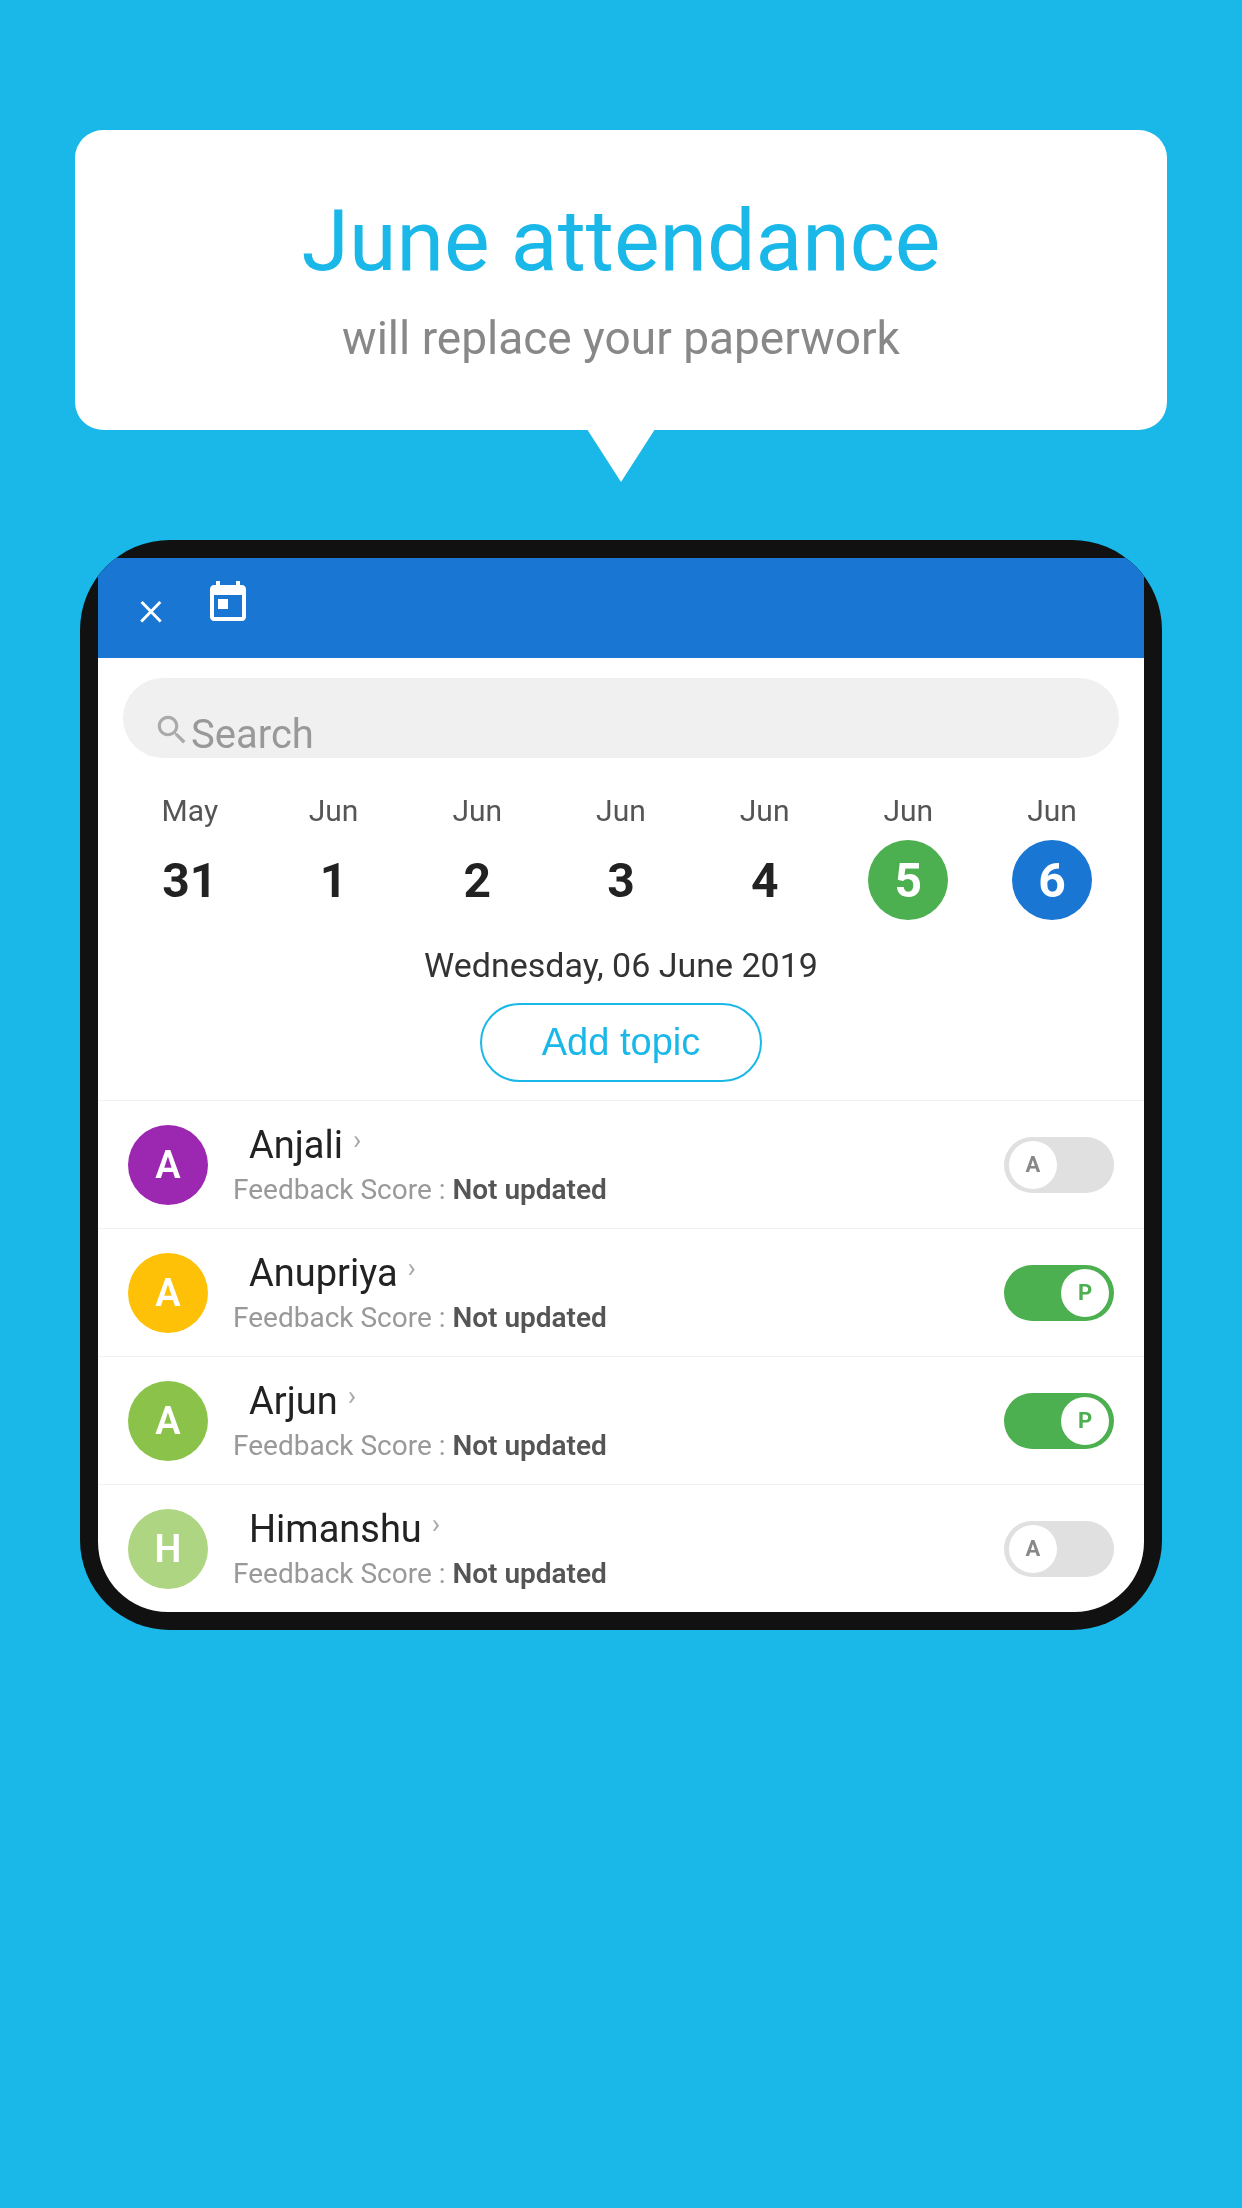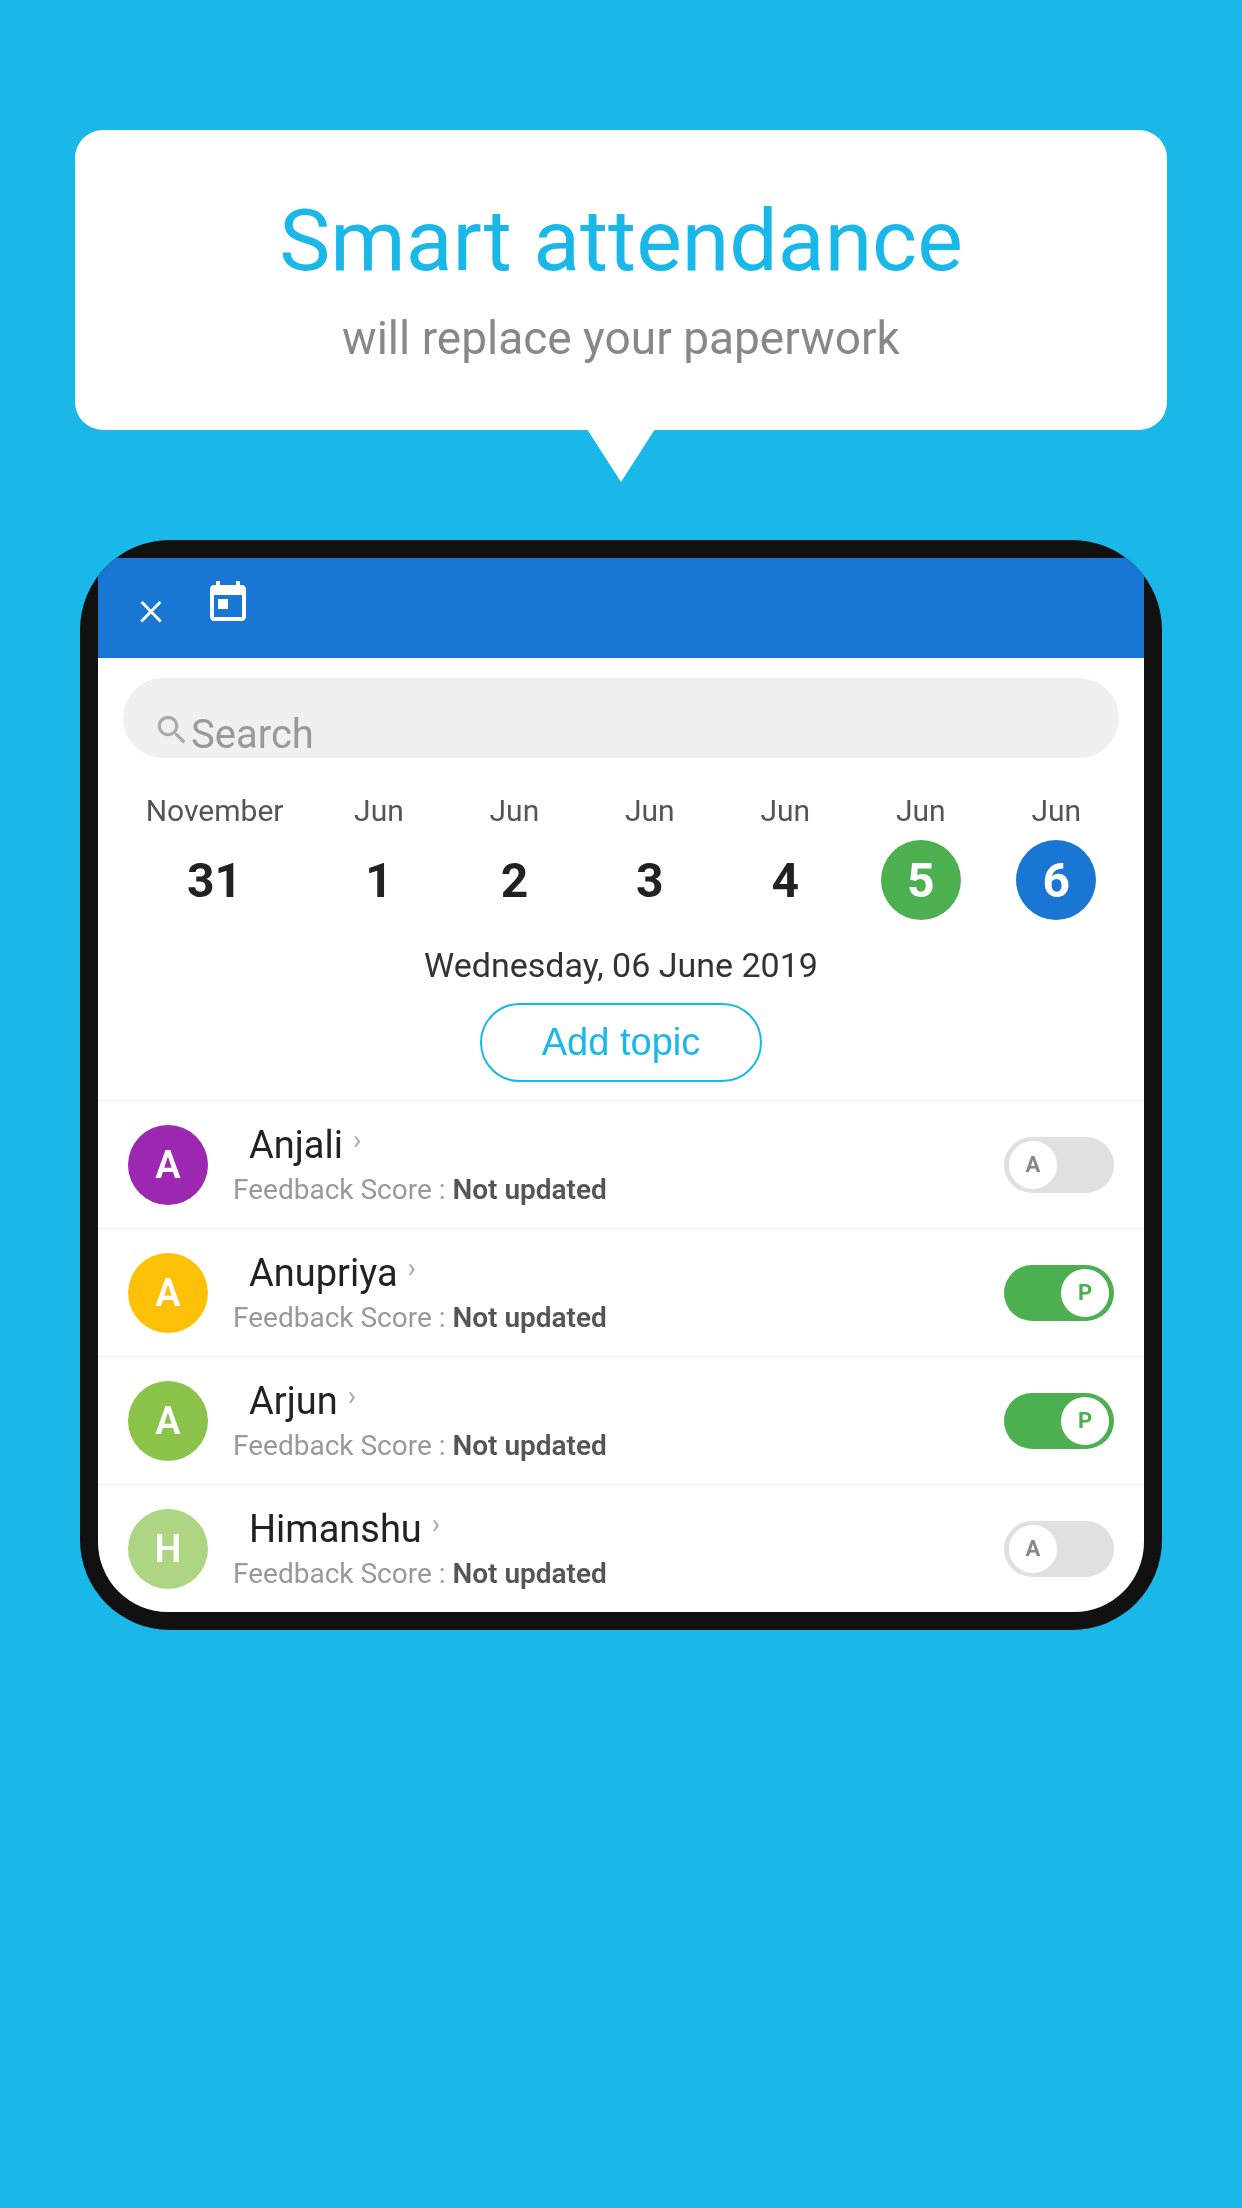--- a/index.html
+++ b/index.html
@@ -333,21 +333,21 @@
 
     .toggle-knob.present {
       color: #4caf50;
     }
   </style>
 </head>
 <body>
 
 <div class="speech-bubble-container">
   <div class="speech-bubble">
-    <h1>Smart attendance</h1>
+    <h1>June attendance</h1>
     <p>will replace your paperwork</p>
   </div>
 </div>
 
 <div class="phone-wrapper">
   <div class="phone">
 
 
     <div class="app-header">
       <span class="header-close">×</span>
@@ -364,21 +364,21 @@
         <span class="search-icon">
           <svg width="38" height="38" viewBox="0 0 24 24" fill="#aaa">
             <path d="M15.5 14h-.79l-.28-.27C15.41 12.59 16 11.11 16 9.5 16 5.91 13.09 3 9.5 3S3 5.91 3 9.5 5.91 16 9.5 16c1.61 0 3.09-.59 4.23-1.57l.27.28v.79l5 4.99L20.49 19l-4.99-5zm-6 0C7.01 14 5 11.99 5 9.5S7.01 5 9.5 5 14 7.01 14 9.5 11.99 14 9.5 14z"></path>
           </svg>
         </span>
         <span class="search-text">Search</span>
       </div>
 
       <div class="date-picker" id="date-picker-container">
           <div class="date-item">
-            <div class="date-month">November</div>
+            <div class="date-month">May</div>
             <div class="date-number">31</div>
           </div>
           <div class="date-item">
             <div class="date-month">Jun</div>
             <div class="date-number">1</div>
           </div>
           <div class="date-item">
             <div class="date-month">Jun</div>
             <div class="date-number">2</div>
           </div>

